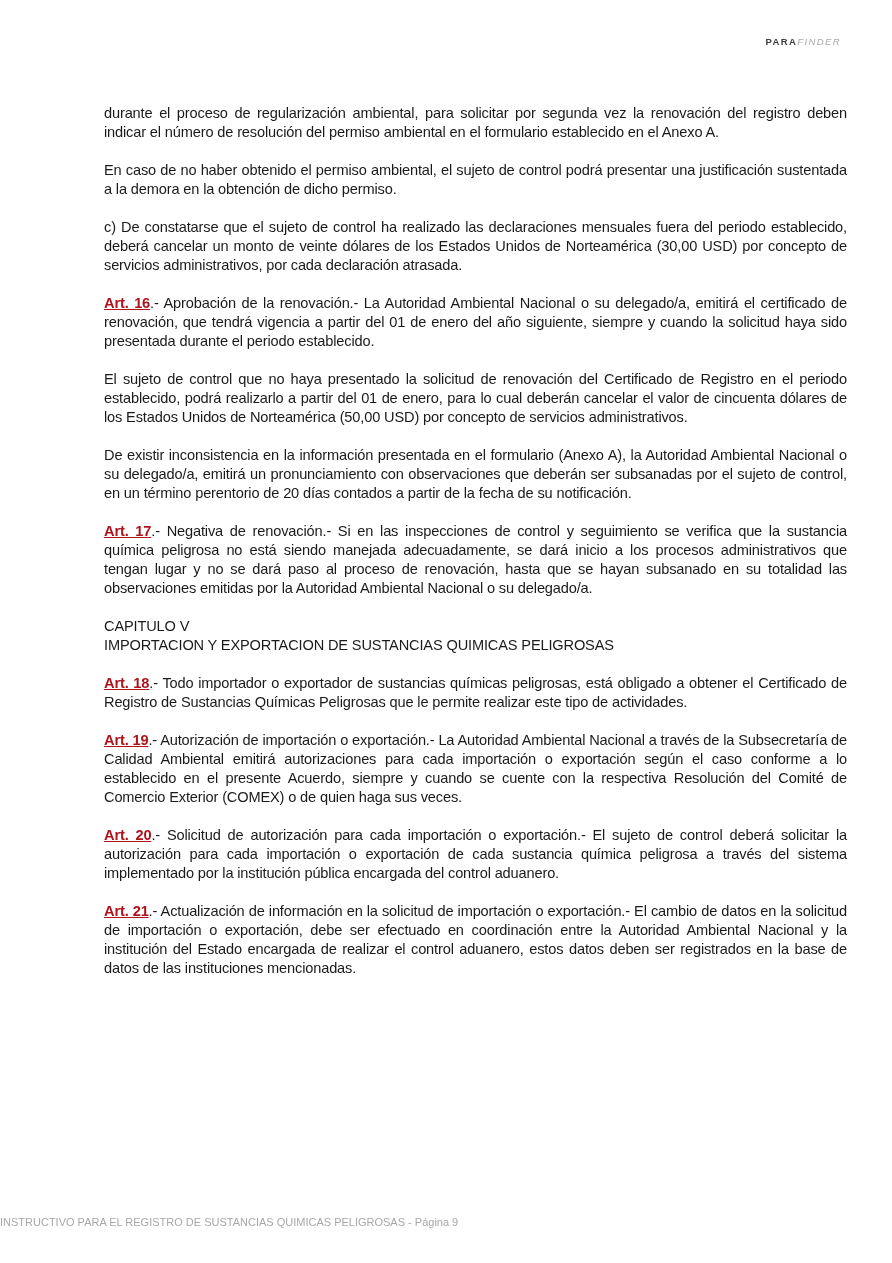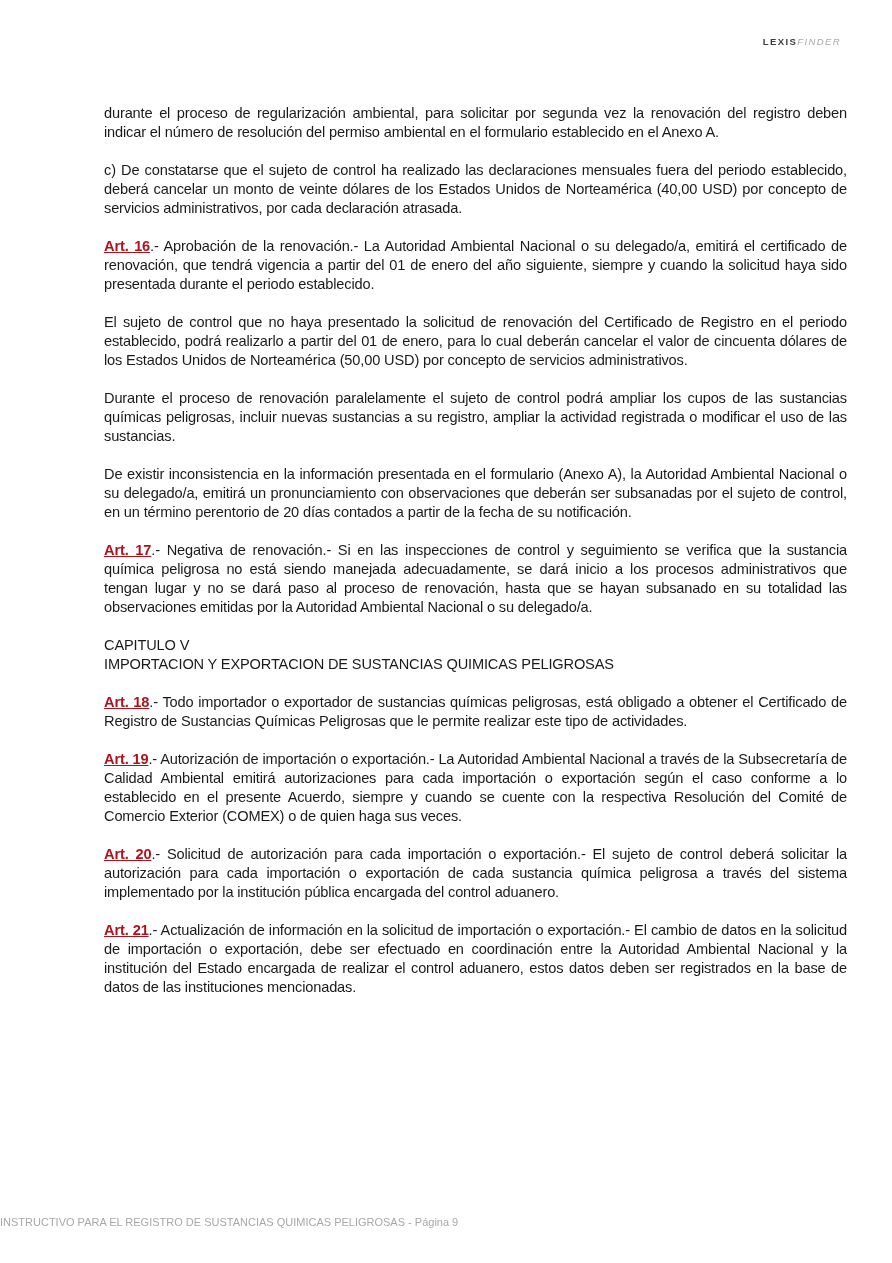--- a/index.html
+++ b/index.html
@@ -21,31 +21,31 @@
     .chapter { margin: 0 0 19px 0; }
     .footer {
       position: absolute; top: 1215px; left: 0; width: 862px; text-align: left;
       font-family: "Liberation Sans", sans-serif; font-size: 11px; line-height: 14px; color: #a8a8a8;
     }
   </style>
 </head>
 <body>
 
 <div class="brand">
-  <span class="b1">LEXIS</span><span class="b2">FINDER</span>
+  <span class="b1">PARA</span><span class="b2">FINDER</span>
 </div>
 
 <div class="content">
   <p>durante el proceso de regularización ambiental, para solicitar por segunda vez la renovación del registro deben indicar el número de resolución del permiso ambiental en el formulario establecido en el Anexo A.</p>
-  <p>c) De constatarse que el sujeto de control ha realizado las declaraciones mensuales fuera del periodo establecido, deberá cancelar un monto de veinte dólares de los Estados Unidos de Norteamérica (40,00 USD) por concepto de servicios administrativos, por cada declaración atrasada.</p>
+  <p>En caso de no haber obtenido el permiso ambiental, el sujeto de control podrá presentar una justificación sustentada a la demora en la obtención de dicho permiso.</p>
+  <p>c) De constatarse que el sujeto de control ha realizado las declaraciones mensuales fuera del periodo establecido, deberá cancelar un monto de veinte dólares de los Estados Unidos de Norteamérica (30,00 USD) por concepto de servicios administrativos, por cada declaración atrasada.</p>
 
   <p><span class="art-num">Art. 16</span><span>.- Aprobación de la renovación.- La Autoridad Ambiental Nacional o su delegado/a, emitirá el certificado de renovación, que tendrá vigencia a partir del 01 de enero del año siguiente, siempre y cuando la solicitud haya sido presentada durante el periodo establecido.</span></p>
 
   <p>El sujeto de control que no haya presentado la solicitud de renovación del Certificado de Registro en el periodo establecido, podrá realizarlo a partir del 01 de enero, para lo cual deberán cancelar el valor de cincuenta dólares de los Estados Unidos de Norteamérica (50,00 USD) por concepto de servicios administrativos.</p>
-  <p>Durante el proceso de renovación paralelamente el sujeto de control podrá ampliar los cupos de las sustancias químicas peligrosas, incluir nuevas sustancias a su registro, ampliar la actividad registrada o modificar el uso de las sustancias.</p>
   <p>De existir inconsistencia en la información presentada en el formulario (Anexo A), la Autoridad Ambiental Nacional o su delegado/a, emitirá un pronunciamiento con observaciones que deberán ser subsanadas por el sujeto de control, en un término perentorio de 20 días contados a partir de la fecha de su notificación.</p>
 
   <p><span class="art-num">Art. 17</span><span>.- Negativa de renovación.- Si en las inspecciones de control y seguimiento se verifica que la sustancia química peligrosa no está siendo manejada adecuadamente, se dará inicio a los procesos administrativos que tengan lugar y no se dará paso al proceso de renovación, hasta que se hayan subsanado en su totalidad las observaciones emitidas por la Autoridad Ambiental Nacional o su delegado/a.</span></p>
 
   <div class="chapter">
     <div>CAPITULO V</div>
     <div>IMPORTACION Y EXPORTACION DE SUSTANCIAS QUIMICAS PELIGROSAS</div>
   </div>
 
   <p><span class="art-num">Art. 18</span><span>.- Todo importador o exportador de sustancias químicas peligrosas, está obligado a obtener el Certificado de Registro de Sustancias Químicas Peligrosas que le permite realizar este tipo de actividades.</span></p>

